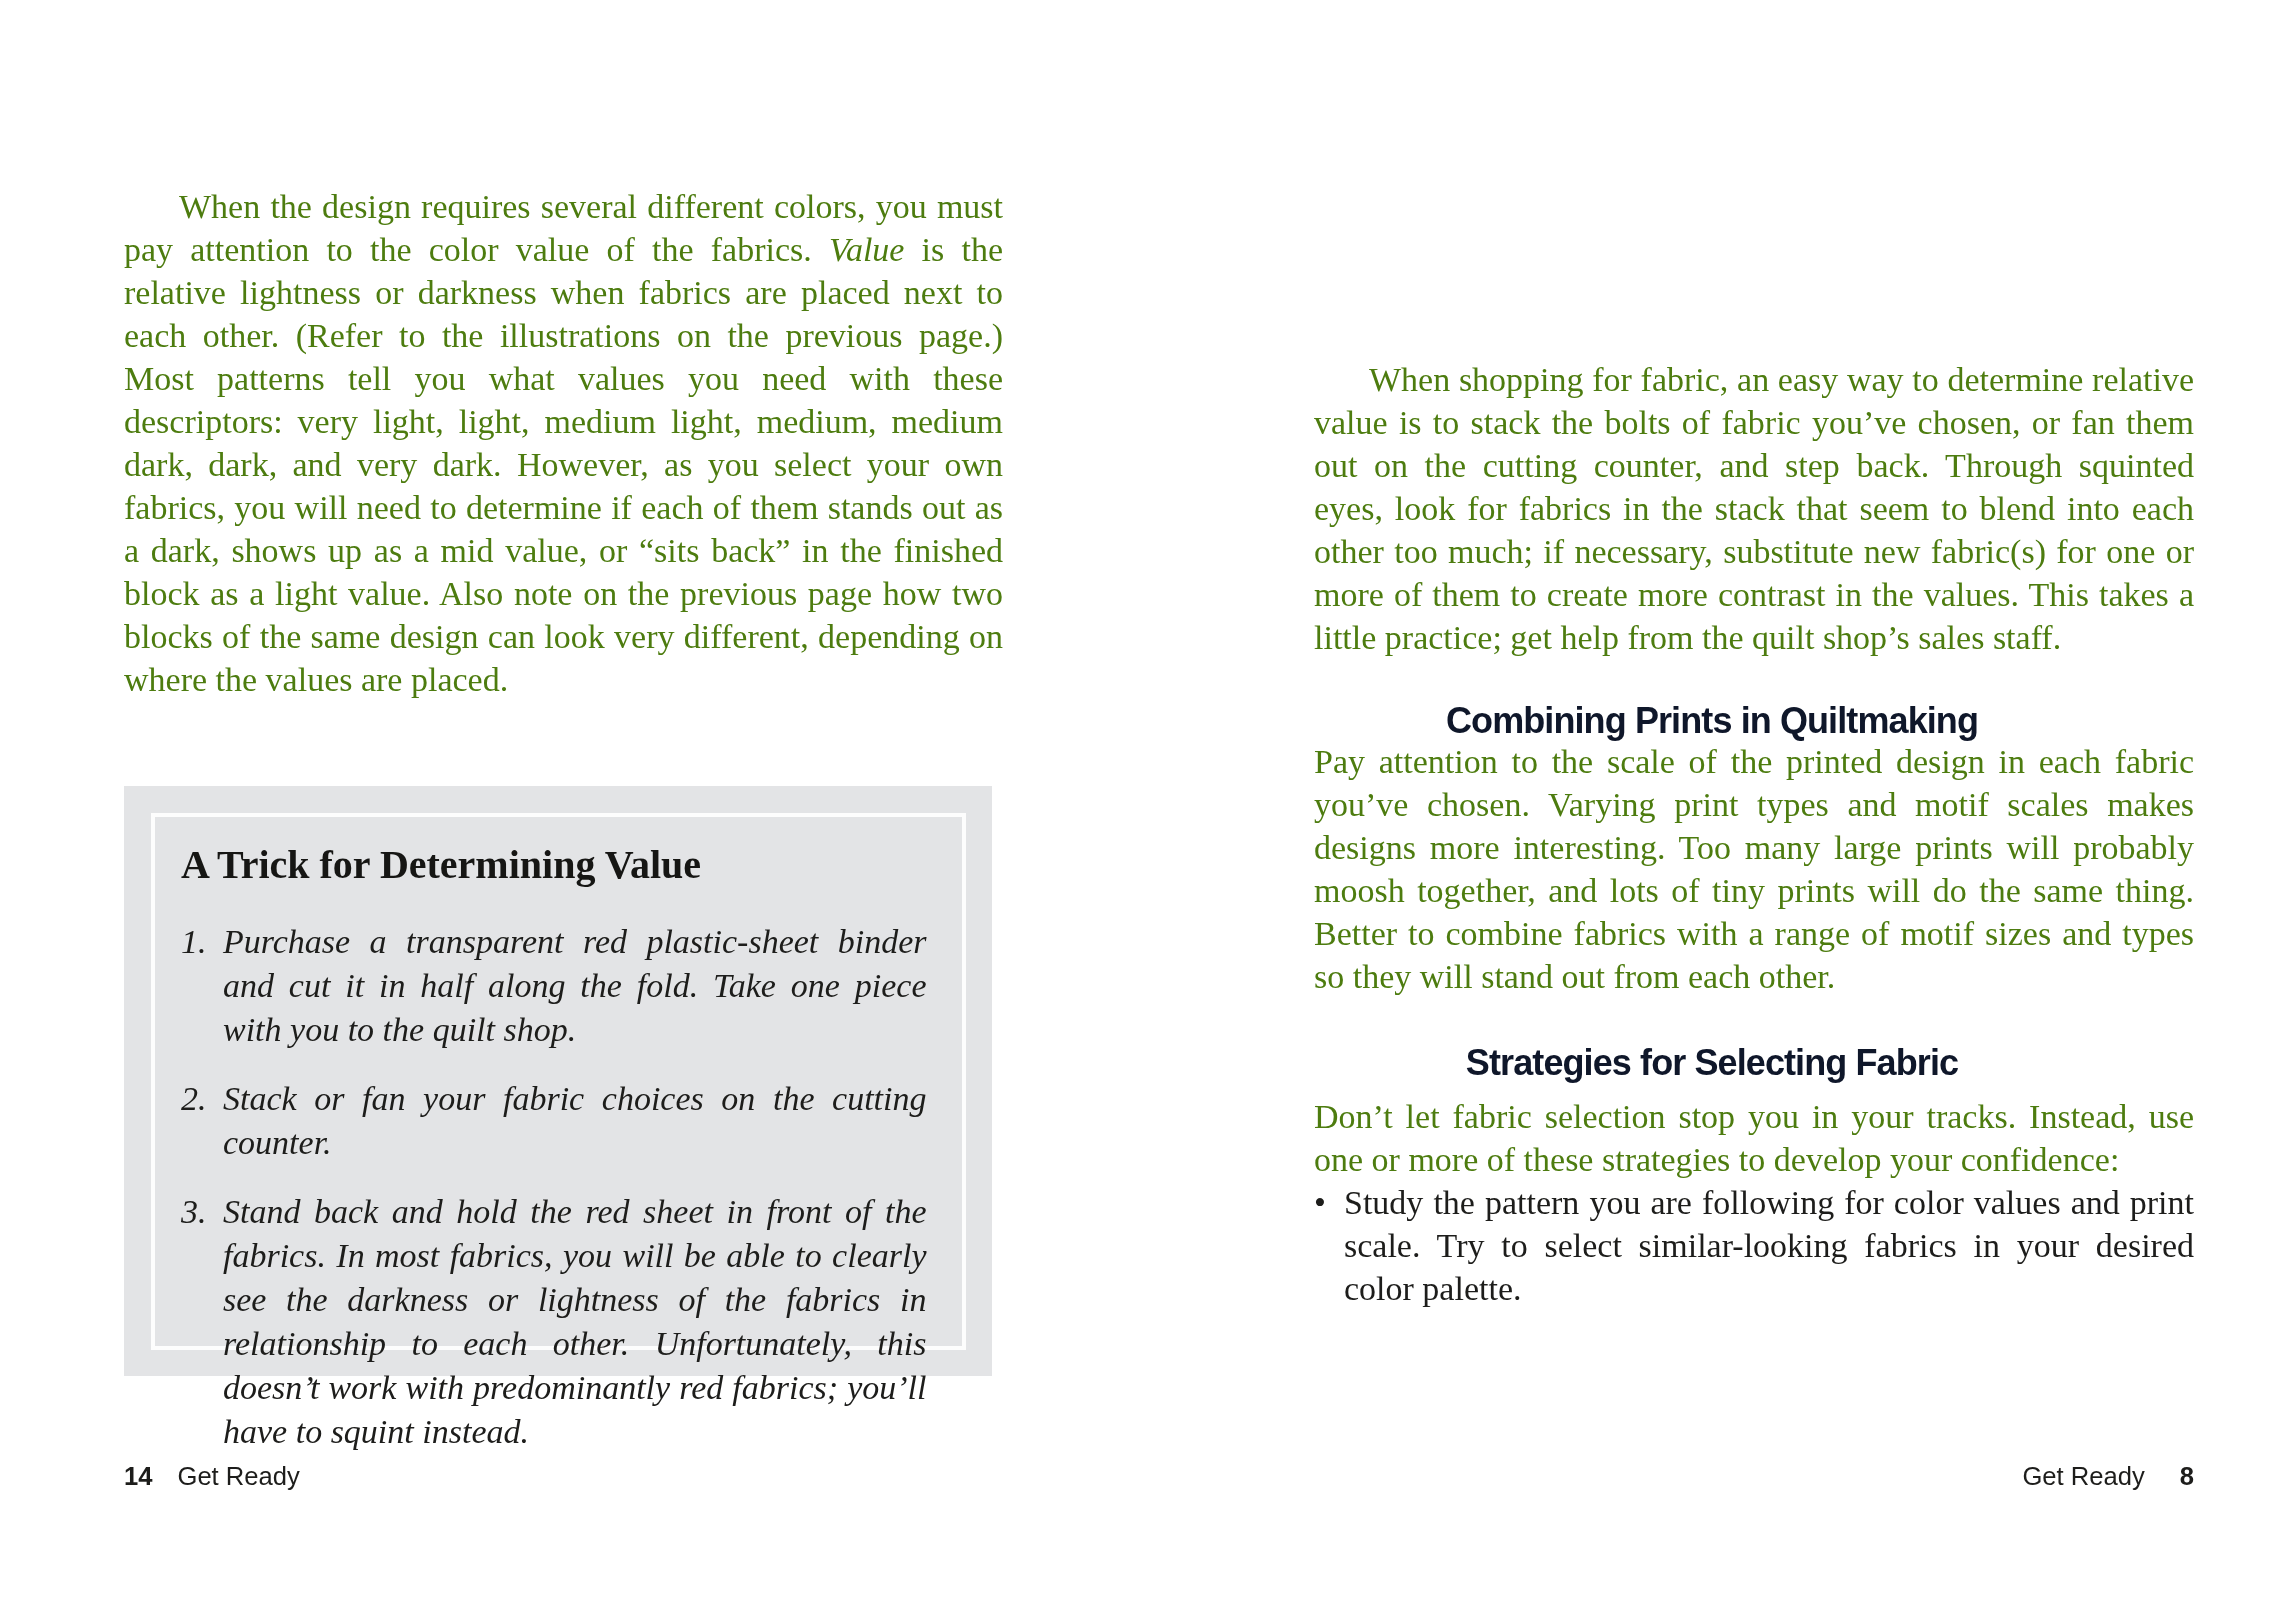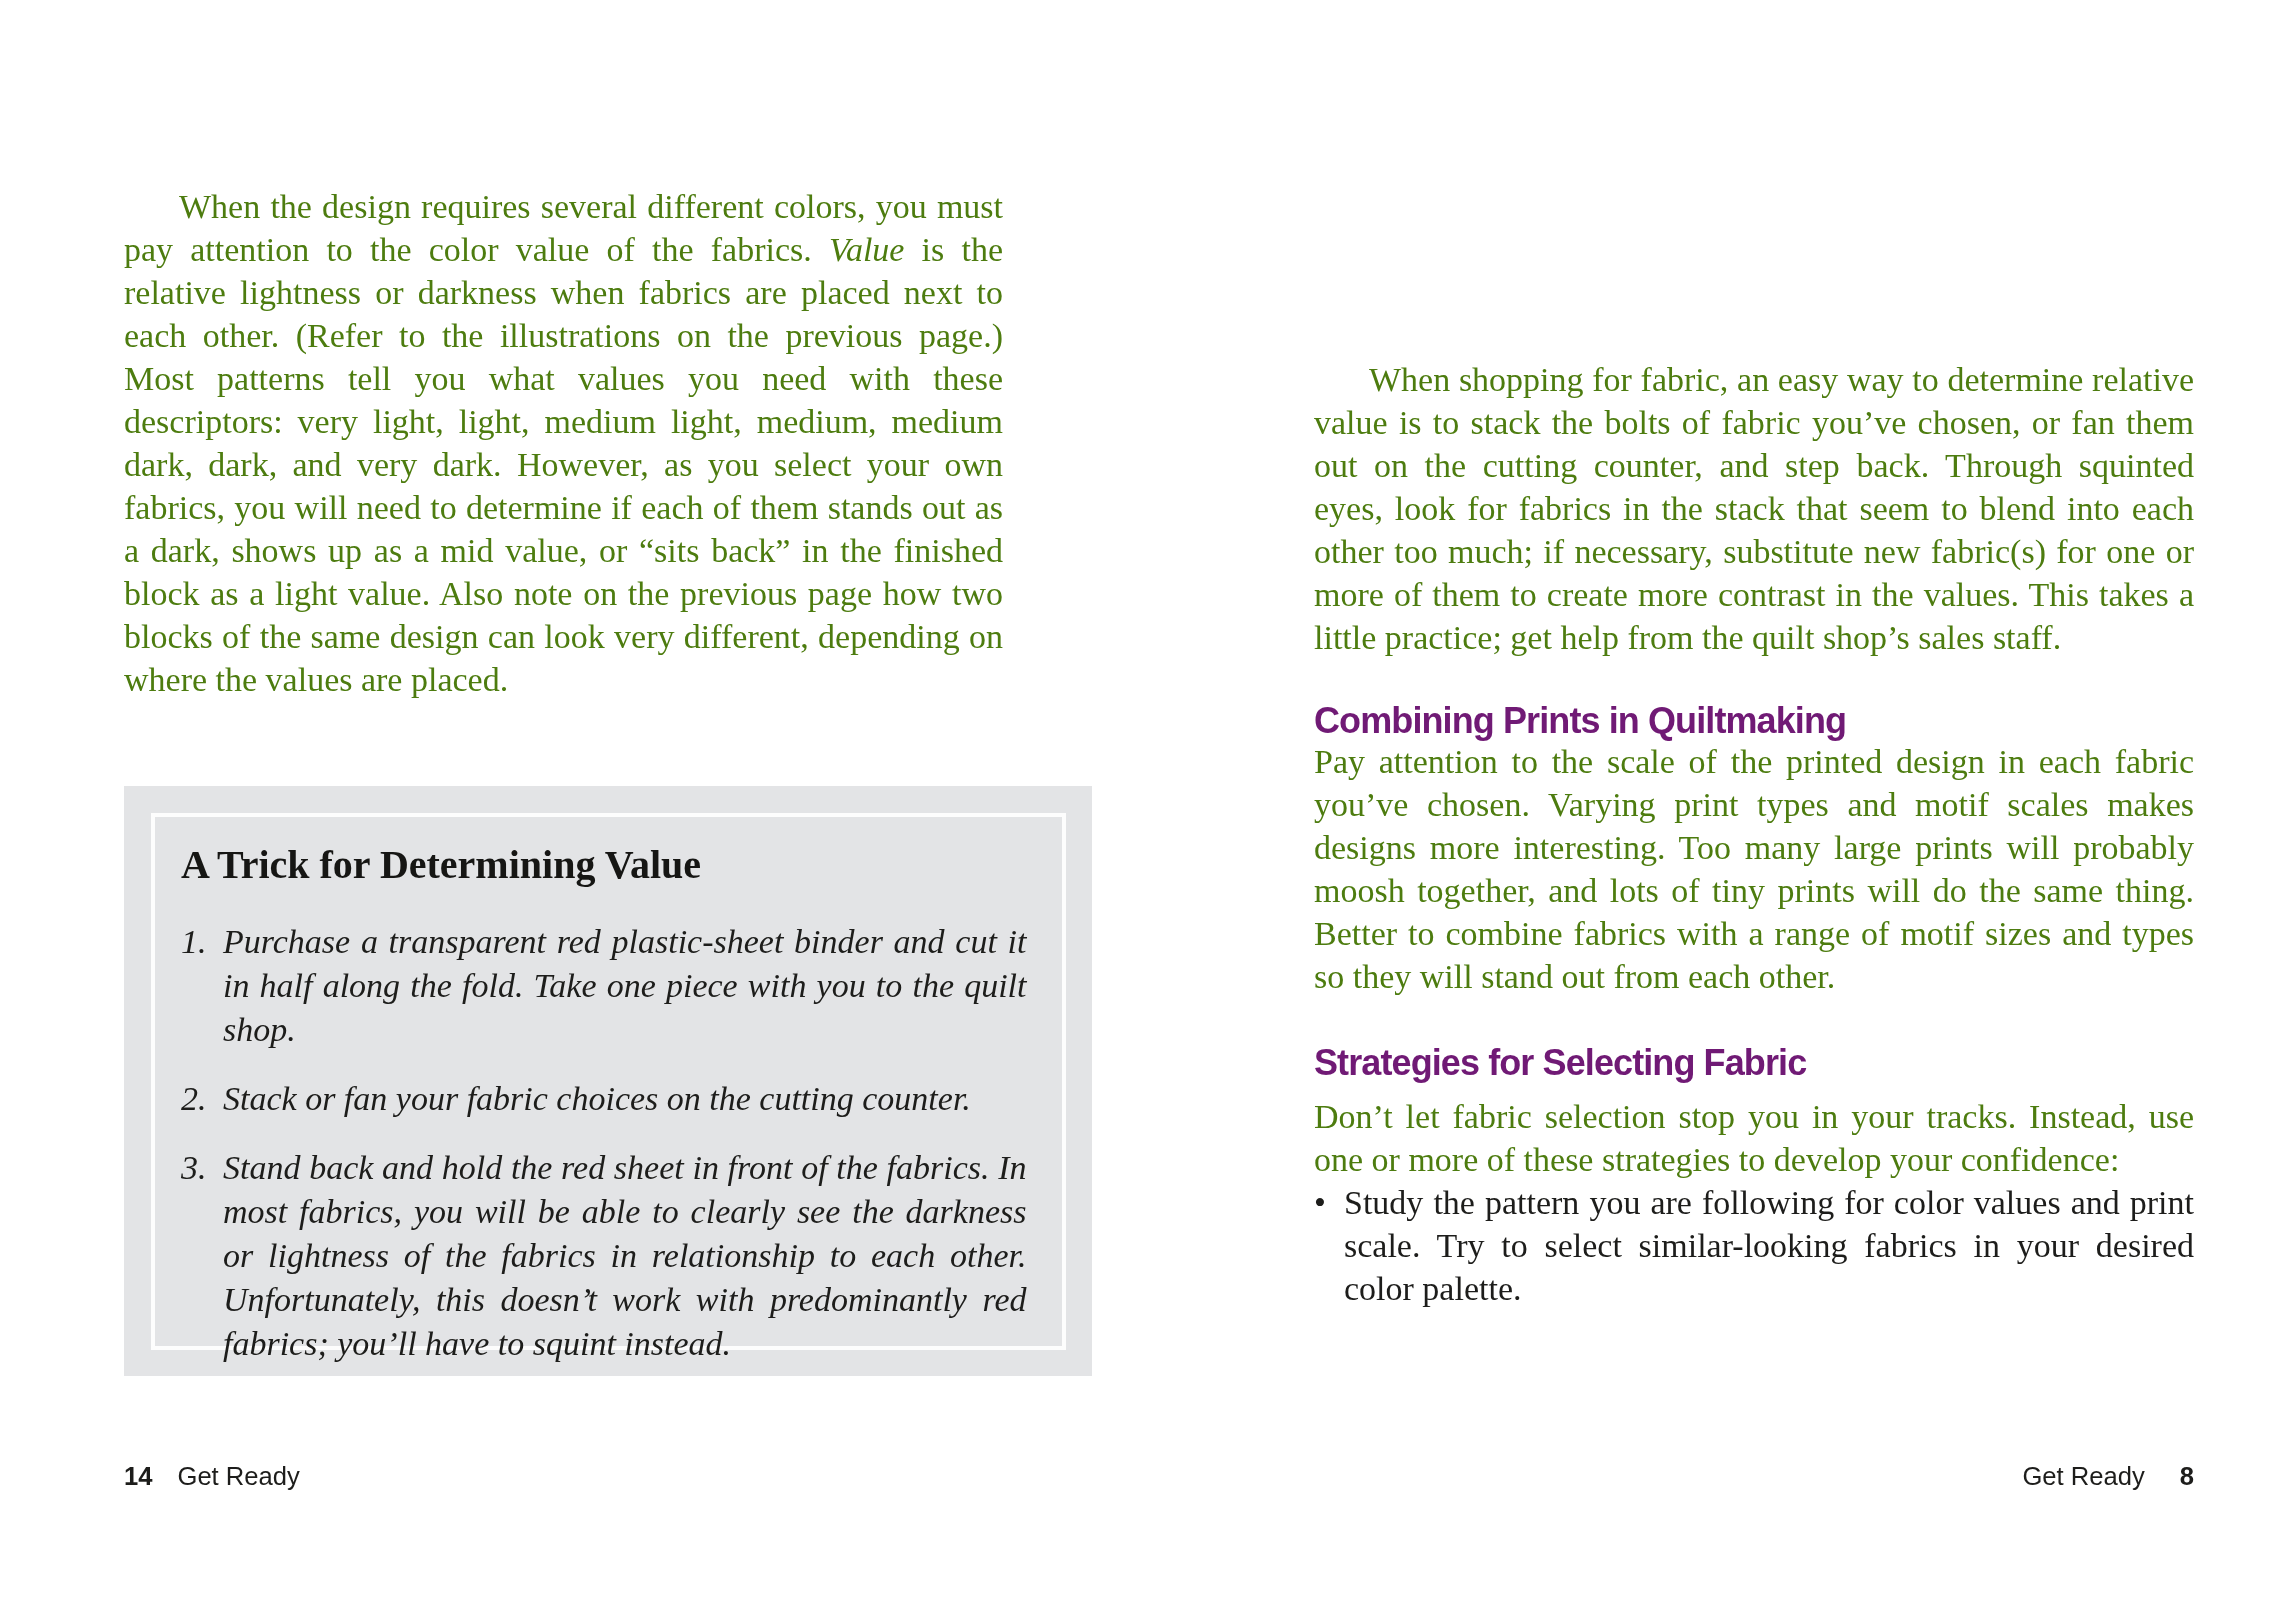--- a/index.html
+++ b/index.html
@@ -23,21 +23,21 @@
 
   
   .left-col {
     position: absolute;
     left: 124px; top: 185px;
     width: 879px;
   }
   .trick-box {
     position: absolute;
     left: 124px; top: 786px;
-    width: 968px; height: 590px;
+    width: 868px; height: 590px;
     background: #e3e4e6;
     padding: 26.5px;
   }
   .trick-box-inner {
     width: 100%; height: 100%;
     border: 4.4px solid #fdfdfd;
     padding: 25px 35px 17.7px 26.5px;
   }
   .trick-title {
     font-family: "Liberation Serif", serif;
@@ -66,27 +66,28 @@
     font-size: 34px;
     line-height: 44px;
     text-align: justify;
   }
 
   
   .right-col-p1 { position: absolute; left: 1314px; top: 185px; width: 880px; }
   .right-col-p2 { position: absolute; left: 1314px; top: 358px; width: 880px; }
   .rheading {
     position: absolute;
-    left: 1314px;
+    left: 1272px;
     width: 880px;
     font-family: "Liberation Sans", sans-serif;
     font-weight: 700;
     font-size: 36px;
     letter-spacing: -0.9px;
-    color: #701a75;
+    text-align: center;
+    color: #0f172a;
   }
   .rheading-1 { top: 700px; }
   .rheading-2 { top: 1042px; }
   .right-col-p3 { position: absolute; left: 1314px; top: 740px; width: 880px; }
   .right-col-p4 { position: absolute; left: 1314px; top: 1095px; width: 880px; }
   .right-bullets { position: absolute; left: 1314px; top: 1181px; width: 880px; list-style: none; }
   .bullet-item {
     position: relative;
     padding-left: 30px;
     font-size: 34px;

